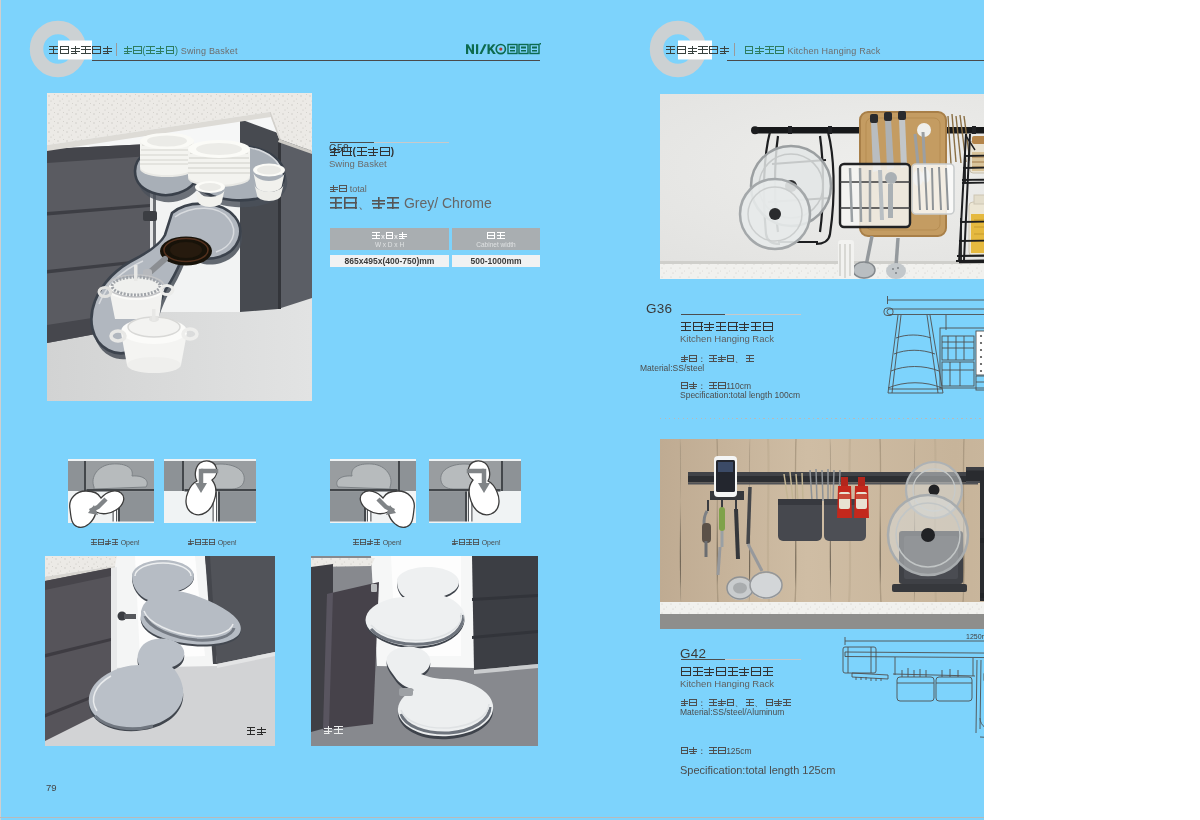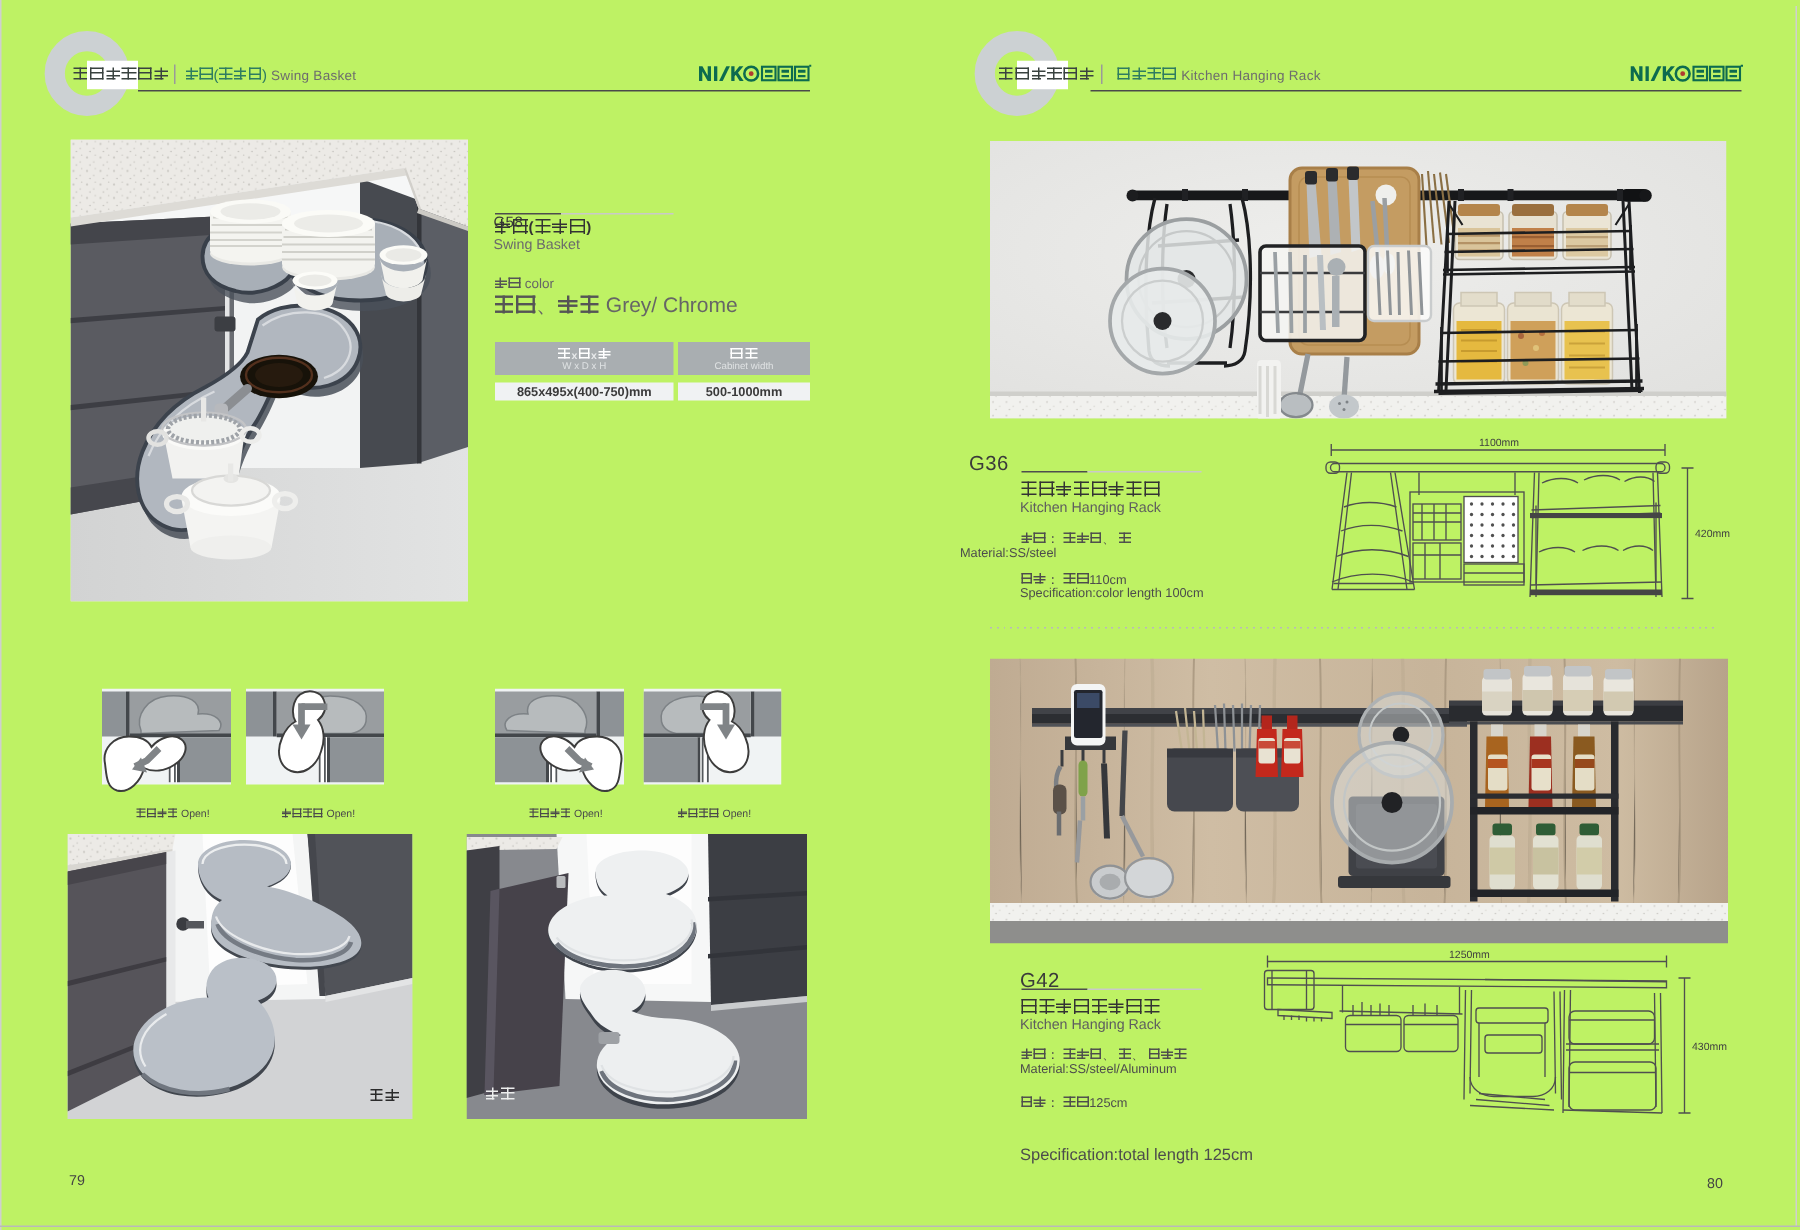--- a/index.html
+++ b/index.html
@@ -1,15 +1,15 @@
 <!DOCTYPE html>
 <html><head><meta charset="utf-8">
 <style>
 html,body{margin:0;padding:0}
-#page{position:relative;width:1200px;height:820px;background:#bef264;overflow:hidden;
+#page{position:relative;width:984px;height:820px;background:#7dd3fc;overflow:hidden;
  font-family:"Liberation Sans",sans-serif}
 .abs{position:absolute}
 
 .c{display:inline-block;width:.88em;height:.84em;margin:0 .07em;vertical-align:-.04em;
  background:
  linear-gradient(var(--k),var(--k)) 0 0/100% .115em no-repeat,
  linear-gradient(var(--k),var(--k)) 0 48%/100% .115em no-repeat,
  linear-gradient(var(--k),var(--k)) 0 100%/100% .115em no-repeat,
  linear-gradient(var(--k),var(--k)) 48% 0/.115em 100% no-repeat}
 .c.a{background:
@@ -96,21 +96,21 @@
 
 <div class="abs" style="left:330px;top:142px;width:44px;height:1.4px;background:#4d4d4d"></div>
 <div class="abs" style="left:374px;top:142.4px;width:75px;height:1px;background:#c9c9c9"></div>
 
 <div class="abs" style="left:329px;top:146px;font-size:11.5px;font-weight:bold;--k:#333;white-space:nowrap">
 <i class="c b"></i><i class="c a"></i><span style="color:#333;font-size:10px;vertical-align:.08em">(</span><i class="c"></i><i class="c b"></i><i class="c a"></i><span style="color:#333;font-size:10px;vertical-align:.08em">)</span></div>
 
 <div class="abs" style="left:329px;top:157.5px;font-size:9.5px;color:#6b6b6b">Swing Basket</div>
 
 <div class="abs" style="left:329px;top:184px;font-size:9px;--k:#555;white-space:nowrap">
-<i class="c b"></i><i class="c a"></i><span style="color:#666"> color</span></div>
+<i class="c b"></i><i class="c a"></i><span style="color:#666"> total</span></div>
 
 <div class="abs" style="left:329px;top:195px;font-size:14px;--k:#555;white-space:nowrap">
 <i class="c"></i><i class="c a"></i><span style="color:#666">、</span><i class="c b"></i><i class="c"></i><span style="color:#666"> Grey/ Chrome</span></div>
 
 <div class="abs" style="left:330px;top:228px;width:119px;height:22px;background:#a9aeb1;text-align:center">
  <div style="margin-top:3px;font-size:9px;font-weight:bold;--k:#fff;color:#e8eaeb"><i class="c"></i><span style="font-size:7px">x</span><i class="c a"></i><span style="font-size:7px">x</span><i class="c b"></i></div>
  <div style="font-size:6.5px;color:#dfe2e3;margin-top:0px">W x D x H</div>
 </div>
 
 <div class="abs" style="left:330px;top:254.5px;width:119px;height:12.5px;background:#f0f2f3;text-align:center;font-size:8.5px;font-weight:bold;color:#3a3a3a;line-height:12.5px">865x495x(400-750)mm</div>
@@ -557,21 +557,21 @@
 <div class="abs" style="left:680px;top:333px;font-size:9.5px;color:#5e5e5e">Kitchen Hanging Rack</div>
 
 <div class="abs" style="left:680px;top:352.5px;font-size:8.5px;--k:#4c4c4c;white-space:nowrap">
 <i class="c b"></i><i class="c a"></i><span style="color:#4c4c4c;font-size:9px">： </span><i class="c"></i><i class="c b"></i><i class="c a"></i><span style="color:#4c4c4c">、 </span><i class="c"></i></div>
 
 <div class="abs" style="left:640px;top:363px;font-size:8.5px;color:#4c4c4c">Material:SS/steel</div>
 
 <div class="abs" style="left:680px;top:379.5px;font-size:8.5px;--k:#4c4c4c;white-space:nowrap">
 <i class="c a"></i><i class="c b"></i><span style="color:#4c4c4c;font-size:9px">： </span><i class="c"></i><i class="c a"></i><span style="color:#4c4c4c">110cm</span></div>
 
-<div class="abs" style="left:680px;top:390px;font-size:8.5px;color:#4c4c4c">Specification:color length 100cm</div>
+<div class="abs" style="left:680px;top:390px;font-size:8.5px;color:#4c4c4c">Specification:total length 100cm</div>
 
 <svg class="abs" style="left:880px;top:290px" width="290" height="116" viewBox="0 0 290 116">
 <g stroke="#4f4f4f" stroke-width=".9" fill="none">
 
 <path d="M7.5,10 L230,10 M7.5,6 L7.5,14 M230,6 L230,14"></path>
 
 <rect x="7" y="19" width="223" height="5.5" rx="2.7"></rect>
 <rect x="4" y="18" width="9" height="7.5" rx="3"></rect>
 <rect x="224" y="18" width="9" height="7.5" rx="3"></rect>
 
@@ -780,21 +780,21 @@
 <div class="abs" style="left:680px;top:666px;font-size:11.5px;font-weight:bold;--k:#333;white-space:nowrap">
 <i class="c a"></i><i class="c"></i><i class="c b"></i><i class="c a"></i><i class="c"></i><i class="c b"></i><i class="c a"></i><i class="c"></i></div>
 
 <div class="abs" style="left:680px;top:678px;font-size:9.5px;color:#5e5e5e">Kitchen Hanging Rack</div>
 
 <div class="abs" style="left:680px;top:696.5px;font-size:8.5px;--k:#4c4c4c;white-space:nowrap">
 <i class="c b"></i><i class="c a"></i><span style="color:#4c4c4c;font-size:9px">： </span><i class="c"></i><i class="c b"></i><i class="c a"></i><span style="color:#4c4c4c">、 </span><i class="c"></i><span style="color:#4c4c4c">、 </span><i class="c a"></i><i class="c b"></i><i class="c"></i></div>
 
 <div class="abs" style="left:680px;top:707px;font-size:8.5px;color:#4c4c4c">Material:SS/steel/Aluminum</div>
 
-<div class="abs" style="left:680px;top:729px;font-size:8.5px;--k:#4c4c4c;white-space:nowrap">
+<div class="abs" style="left:680px;top:745px;font-size:8.5px;--k:#4c4c4c;white-space:nowrap">
 <i class="c a"></i><i class="c b"></i><span style="color:#4c4c4c;font-size:9px">： </span><i class="c"></i><i class="c a"></i><span style="color:#4c4c4c">125cm</span></div>
 
 <div class="abs" style="left:680px;top:764px;font-size:11px;color:#4c4c4c">Specification:total length 125cm</div>
 
 <svg class="abs" style="left:840px;top:630px" width="320" height="125" viewBox="0 0 320 125">
 <g stroke="#4f4f4f" stroke-width=".9" fill="none">
 
 <path d="M5,11 L271,11 M5,7 L5,15 M271,7 L271,15"></path>
 
 <path d="M5,22 L271,24 L271,28.5 L5,26.5 Z"></path>

